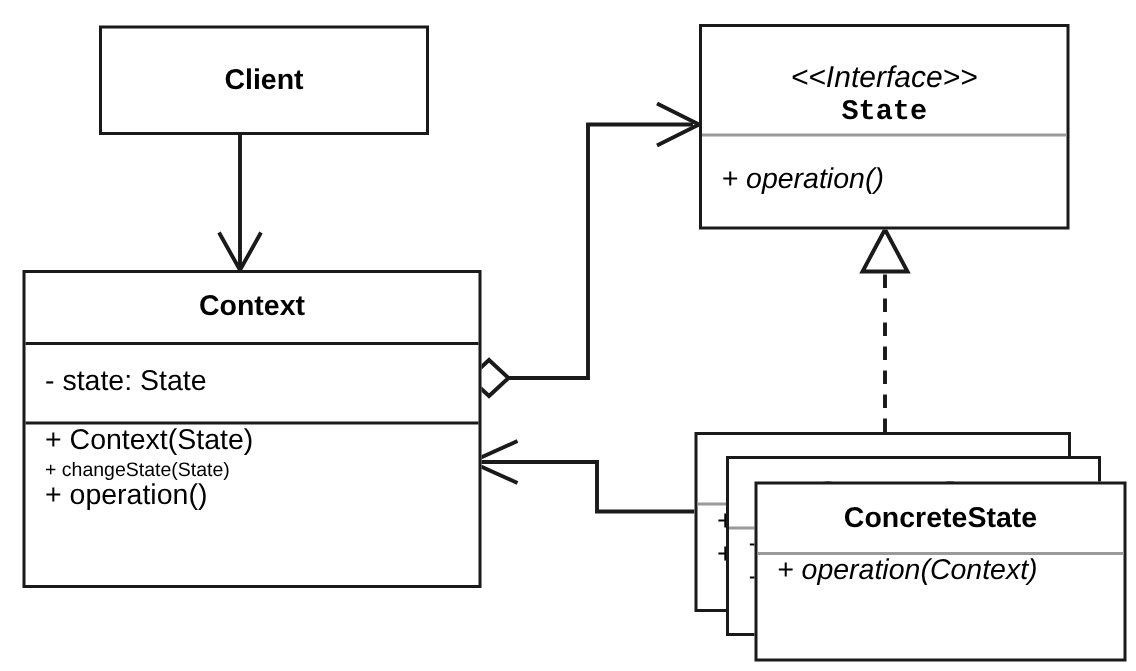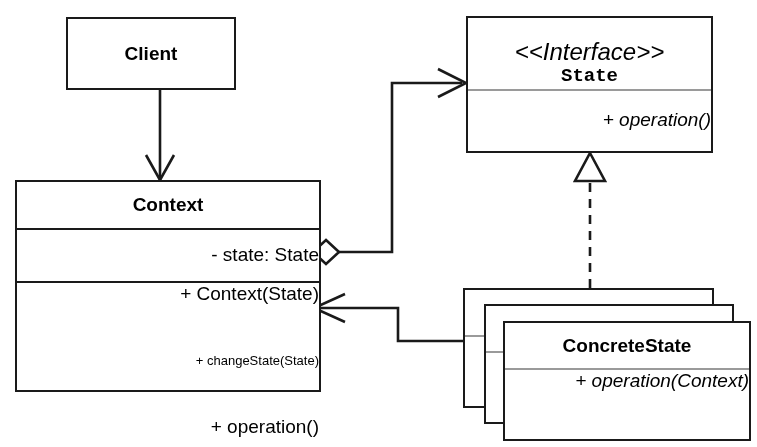--- a/index.html
+++ b/index.html
@@ -53,35 +53,34 @@
   .member {
     color: #000000;
     white-space: nowrap;
     line-height: 1.16;
   }
   .member.italic {
     font-style: italic;
   }
   .members-pad {
     padding-left: 13px;
-    text-align: right;
   }
   svg.overlay {
     position: absolute;
     left: 0;
     top: 0;
     width: 757px;
     height: 447px;
     overflow: visible;
     pointer-events: none;
   }
   svg.overlay * { pointer-events: auto; }
 
   
-  #client-box   { left: 66px;  top: 17px;  width: 170px; height: 73px; }
+  #client-box   { left: 66px;  top: 17px;  width: 220px; height: 73px; }
   #state-box    { left: 466px; top: 16px;  width: 247px; height: 137px; }
   #context-box  { left: 15px;   top: 180px; width: 306px; height: 212px; }
   #cs-back      { left: 463px; top: 288px; width: 251px; height: 120px; }
   #cs-mid       { left: 484px; top: 304px; width: 250px; height: 120px; }
   #cs-front     { left: 503px; top: 321px; width: 248px; height: 120px; }
 
   #cs-back  { z-index: 3; }
   #cs-mid   { z-index: 4; }
   #cs-front { z-index: 5; }
   #context-box, #state-box, #client-box { z-index: 6; }
@@ -117,36 +116,36 @@
   </svg>
 
   <div class="uml-box" id="client-box">
     <div class="compartment" style="height:100%;">
       <div class="title-text" style="font-size:19px;">Client</div>
     </div>
   </div>
 
   <div class="uml-box" id="state-box">
     <div class="compartment" style="height:71px;">
-      <div class="stereotype" style="font-size:24px;margin-top:19px;">&lt;&lt;Interface&gt;&gt;</div>
+      <div class="stereotype" style="font-size:20px;margin-top:19px;">&lt;&lt;Interface&gt;&gt;</div>
       <div class="title-text" style="font-size:19px;font-family:Liberation Mono, monospace;">State</div>
     </div>
     <div class="compartment sep-light members-pad" style="height:61px;">
       <div class="member italic" style="font-size:19px;">+ operation()</div>
     </div>
   </div>
 
   <div class="uml-box" id="context-box">
     <div class="compartment" style="height:46px;">
       <div class="title-text" style="font-size:19px;">Context</div>
     </div>
     <div class="compartment sep-dark members-pad" style="height:53px;">
       <div class="member" style="font-size:19px;">- state: State</div>
     </div>
-    <div class="compartment sep-dark members-pad" style="height:undefined; flex:1;gap:48px;">
+    <div class="compartment sep-dark members-pad" style="height:undefined; flex:1;">
       <div class="member" style="font-size:19px;">+ Context(State)</div>
       <div class="member" style="font-size:13px;">+ changeState(State)</div>
       <div class="member" style="font-size:19px;">+ operation()</div>
     </div>
   </div>
 
   <div class="uml-box" id="cs-back">
     <div class="compartment" style="height:45px;">
       <div class="title-text" style="font-size:19px;">ConcreteState</div>
     </div>

